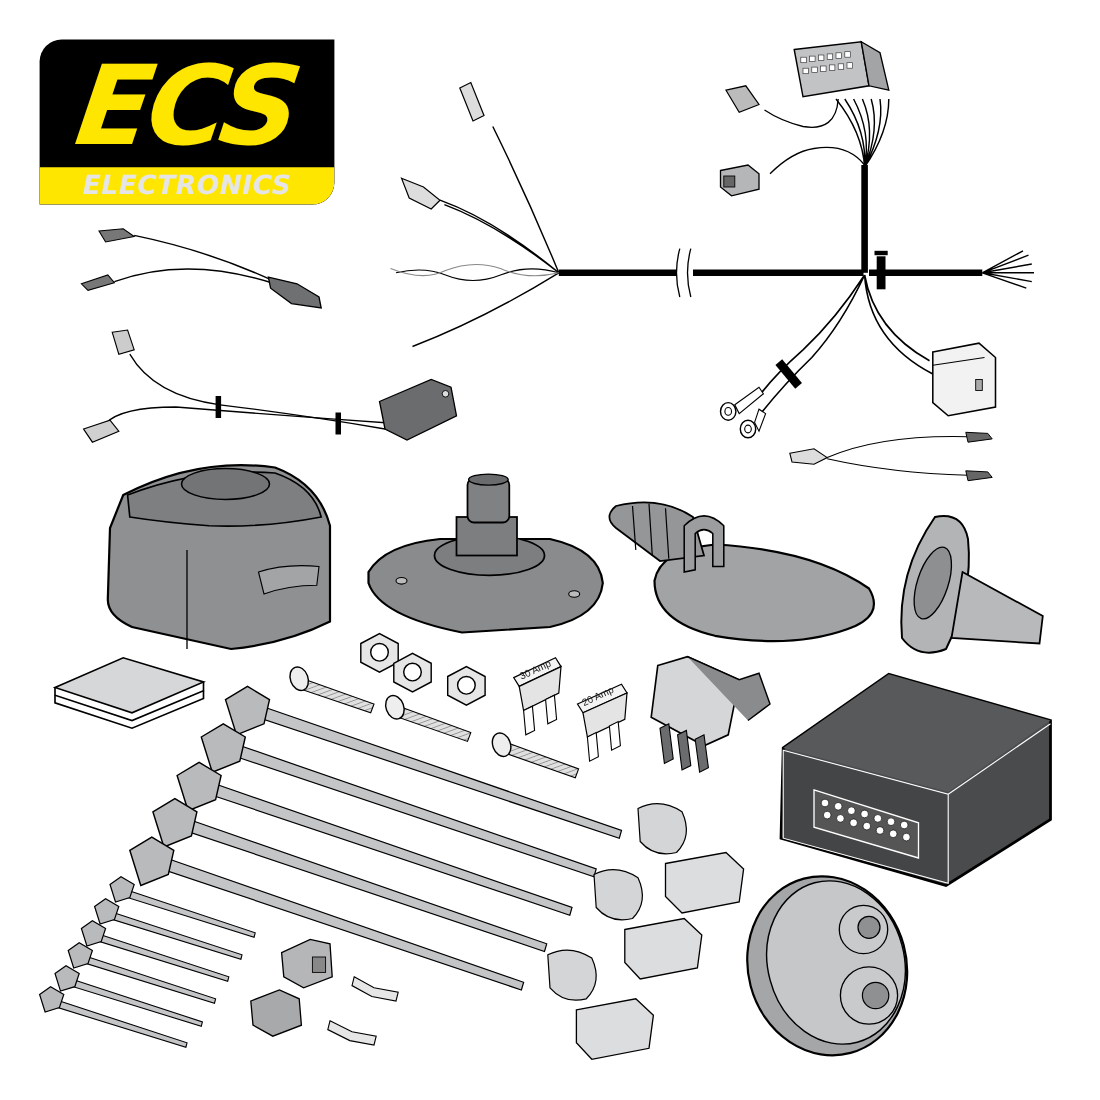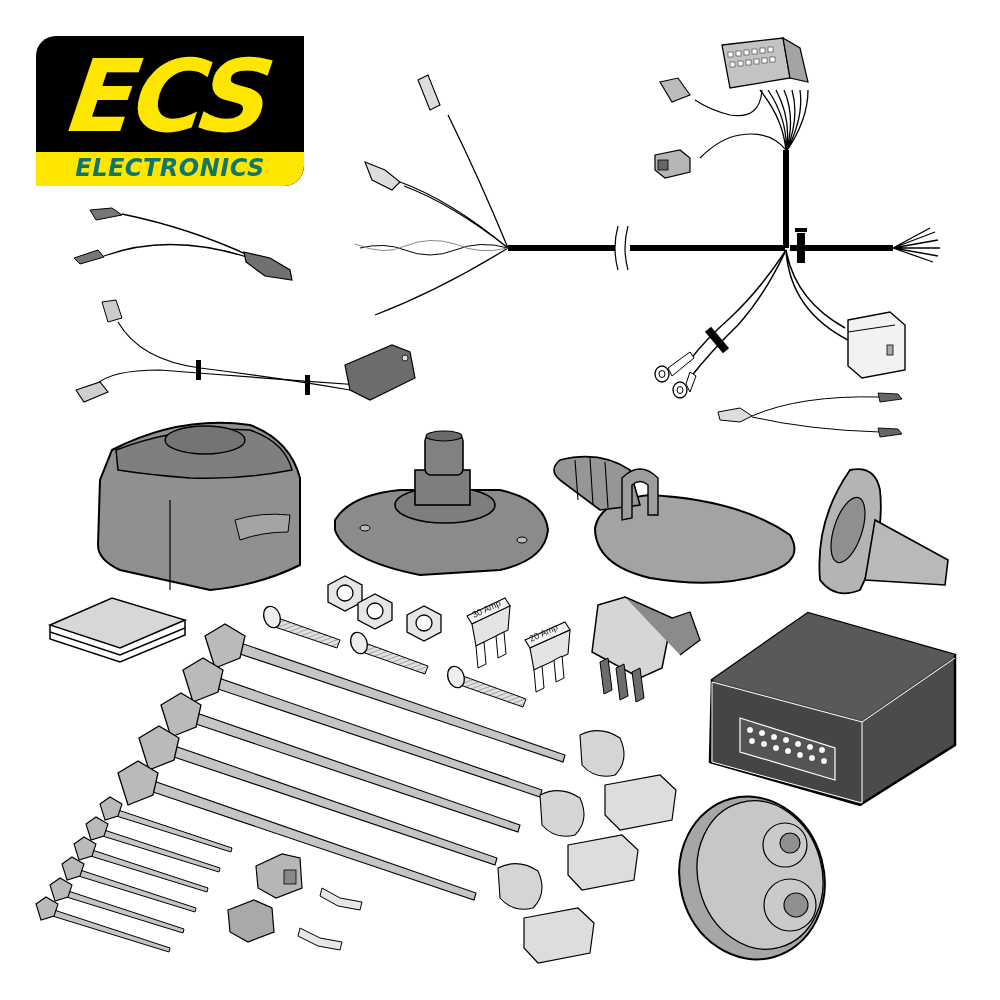--- a/index.html
+++ b/index.html
@@ -1,21 +1,21 @@
 <!DOCTYPE html>
 <html><head>
 <meta charset="utf-8">
 <style>
   html, body { margin: 0; padding: 0; background: #ffffff; }
   body { width: 1000px; height: 1000px; position: relative; overflow: hidden; font-family: "Liberation Sans", sans-serif; }
   .layer { position: absolute; left: 0; top: 0; width: 1000px; height: 1000px; }
   .logo { position: absolute; left: 36px; top: 36px; width: 268px; height: 150px; background: #000; border-radius: 20px 0 20px 0; overflow: hidden; }
   .logo-main { position: absolute; left: 0; right: 0; top: 6px; height: 110px; text-align: center; color: #ffe600; font-family: "DejaVu Sans", sans-serif; font-weight: bold; font-style: italic; font-size: 100px; letter-spacing: -4px; line-height: 110px; transform: skewX(-8deg); }
   .logo-band { position: absolute; left: 0; right: 0; bottom: 0; height: 34px; background: #ffe600; border-radius: 0 0 20px 0; }
-  .logo-sub { position: absolute; left: 0; right: 0; bottom: 3px; height: 30px; text-align: center; color: #0f766e; font-family: "DejaVu Sans", sans-serif; font-weight: bold; font-style: italic; font-size: 24px; line-height: 30px; letter-spacing: 0.5px; }
+  .logo-sub { position: absolute; left: 0; right: 0; bottom: 3px; height: 30px; text-align: center; color: #e5e5e5; font-family: "DejaVu Sans", sans-serif; font-weight: bold; font-style: italic; font-size: 24px; line-height: 30px; letter-spacing: 0.5px; }
   .fuse-label { font-family: "Liberation Sans", sans-serif; font-size: 9px; fill: #222; }
 </style>
 </head>
 <body>
 
 <div class="logo">
   <div class="logo-main">ECS</div>
   <div class="logo-band"></div>
   <div class="logo-sub">ELECTRONICS</div>
 </div>

